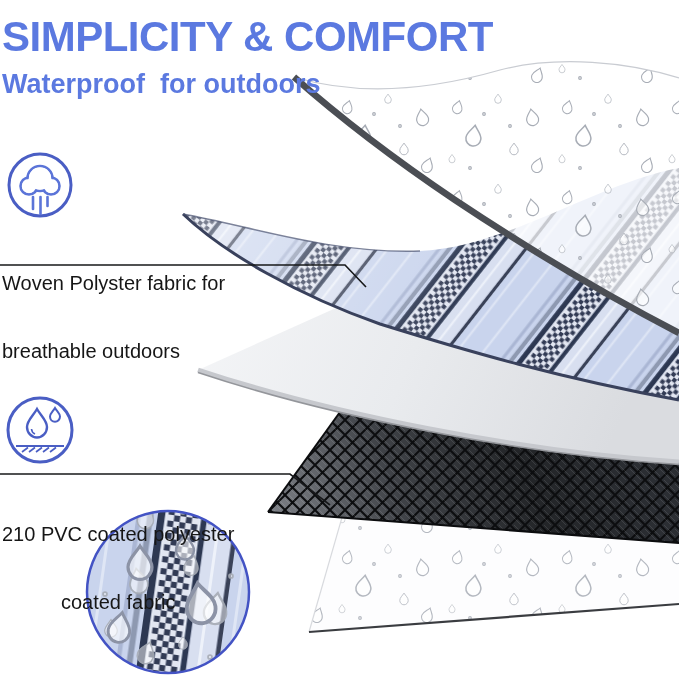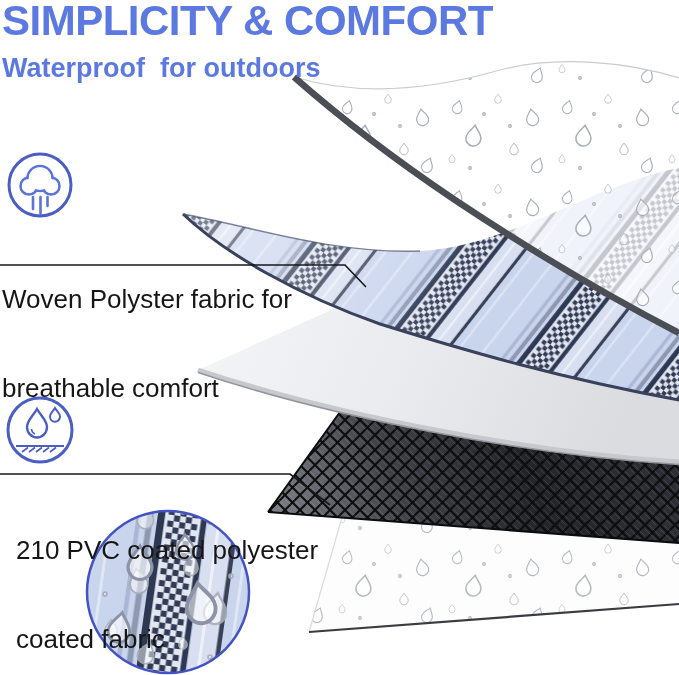--- a/index.html
+++ b/index.html
@@ -1,37 +1,37 @@
 <!DOCTYPE html>
 <html><head>
 <meta charset="utf-8">
 <style>
   html,body{margin:0;padding:0;background:#fff;}
   .stage{
     position:relative;width:679px;height:675px;background:#ffffff;overflow:hidden;
     font-family:"Liberation Sans",sans-serif;
   }
   .art{position:absolute;left:0;top:0;width:679px;height:675px;}
-  .header{position:absolute;left:2px;top:0;}
+  .header{position:absolute;left:2px;top:16px;}
   .title{
     font-size:42px;font-weight:bold;letter-spacing:-0.5px;line-height:1.02;
     color:#5b79e0;white-space:pre;
   }
   .subtitle{
     font-size:27px;font-weight:bold;color:#5b79e0;white-space:pre;margin-top:10px;
   }
   .feature{position:absolute;left:0;top:0;}
   .flabel{
-    position:absolute;font-size:26px;color:#161616;line-height:1.14;white-space:pre;
+    position:absolute;font-size:20px;color:#161616;line-height:1.14;white-space:pre;
   }
   .flabel span{display:block;}
   #f1-icon{left:5px;top:150px;}
   #f1-label{left:2px;top:226px;}
   #f2-icon{left:3px;top:394px;}
-  #f2-label{left:16px;top:477px;}
+  #f2-label{left:2px;top:477px;text-align:center;}
 </style>
 </head>
 <body>
 
 <div class="stage">
 
   <svg class="art" viewBox="0 0 679 675">
     <defs>
 
       <path id="tear" d="M0,-7 C2.5,-3 6,-0.5 6,3.5 a6,6.2 0 1 1 -12,0 C-6,-0.5 -2.5,-3 0,-7 Z"></path>
@@ -185,21 +185,21 @@
       <circle cx="35" cy="28.5" r="11.1" fill="#ffffff"></circle>
     </g>
     <g stroke="#5b74d8" stroke-width="2.6" stroke-linecap="round">
       <path d="M28,47 V59"></path>
       <path d="M35.5,47 V64"></path>
       <path d="M42.5,47 V56"></path>
     </g>
   </svg>
   <div id="f1-label" class="flabel">
     <span>Woven Polyster fabric for</span>
-    <span>breathable comfort</span>
+    <span>breathable outdoors</span>
   </div>
 
   <svg id="f2-icon" class="icon feature" width="74" height="74" viewBox="0 0 74 74">
     <circle cx="37" cy="36" r="32" fill="#ffffff" stroke="#4a5ec4" stroke-width="3"></circle>
     <g stroke="#4a5ec4" fill="#ffffff">
       <path d="M34,15 C38,22 44,26.5 44,33 a10,10.5 0 1 1 -20,0 C24,26.5 30,22 34,15 Z" stroke-width="2.4"></path>
       <path d="M28.5,35 a6,6 0 0 0 3.5,5" stroke-width="1.6" fill="none"></path>
       <path d="M52,14 C54,17.4 57,19.6 57,22.6 a5,5.2 0 1 1 -10,0 C47,19.6 50,17.4 52,14 Z" stroke-width="2"></path>
     </g>
     <g stroke="#4a5ec4" fill="none">

